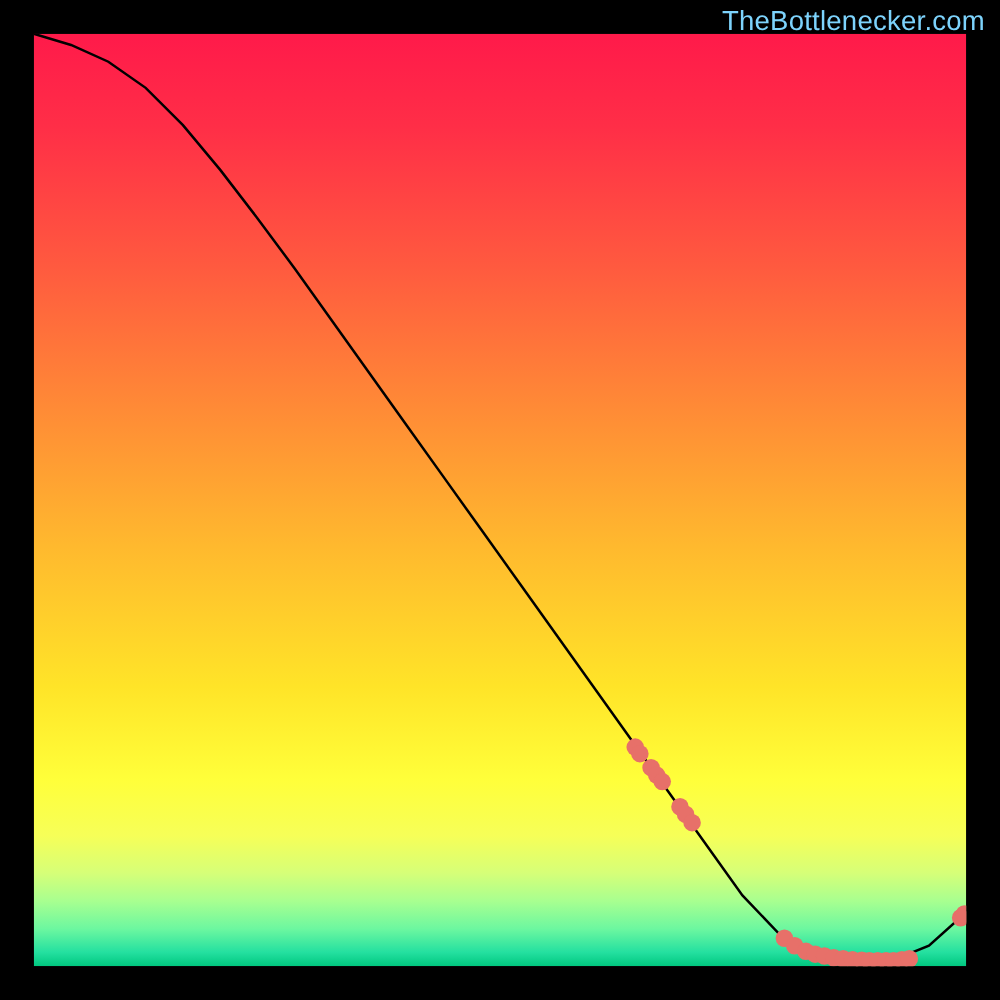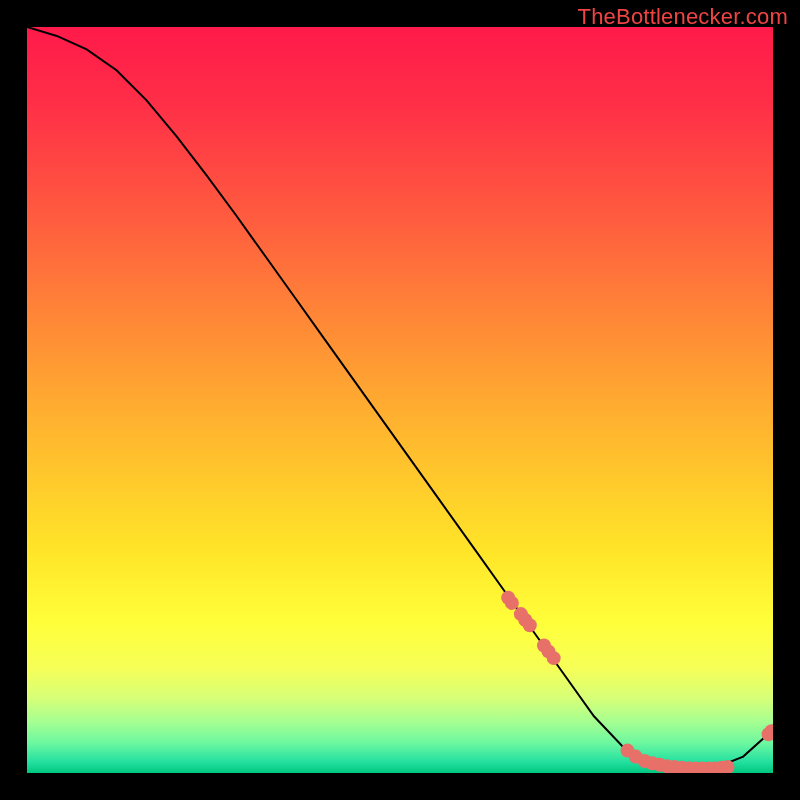--- a/index.html
+++ b/index.html
@@ -7,21 +7,21 @@
     width: 800px;
     height: 800px;
     background: #000;
     position: relative;
     font-family: Arial, sans-serif;
   }
   .watermark {
     position: absolute;
     top: 4px;
     right: 12px;
-    color: #ef4444;
+    color: #7dd3fc;
     font-size: 22px;
     font-weight: 500;
     z-index: 10;
     letter-spacing: 0.2px;
   }
   .plot-area {
     position: absolute;
     left: 27px;
     top: 27px;
     width: 746px;

